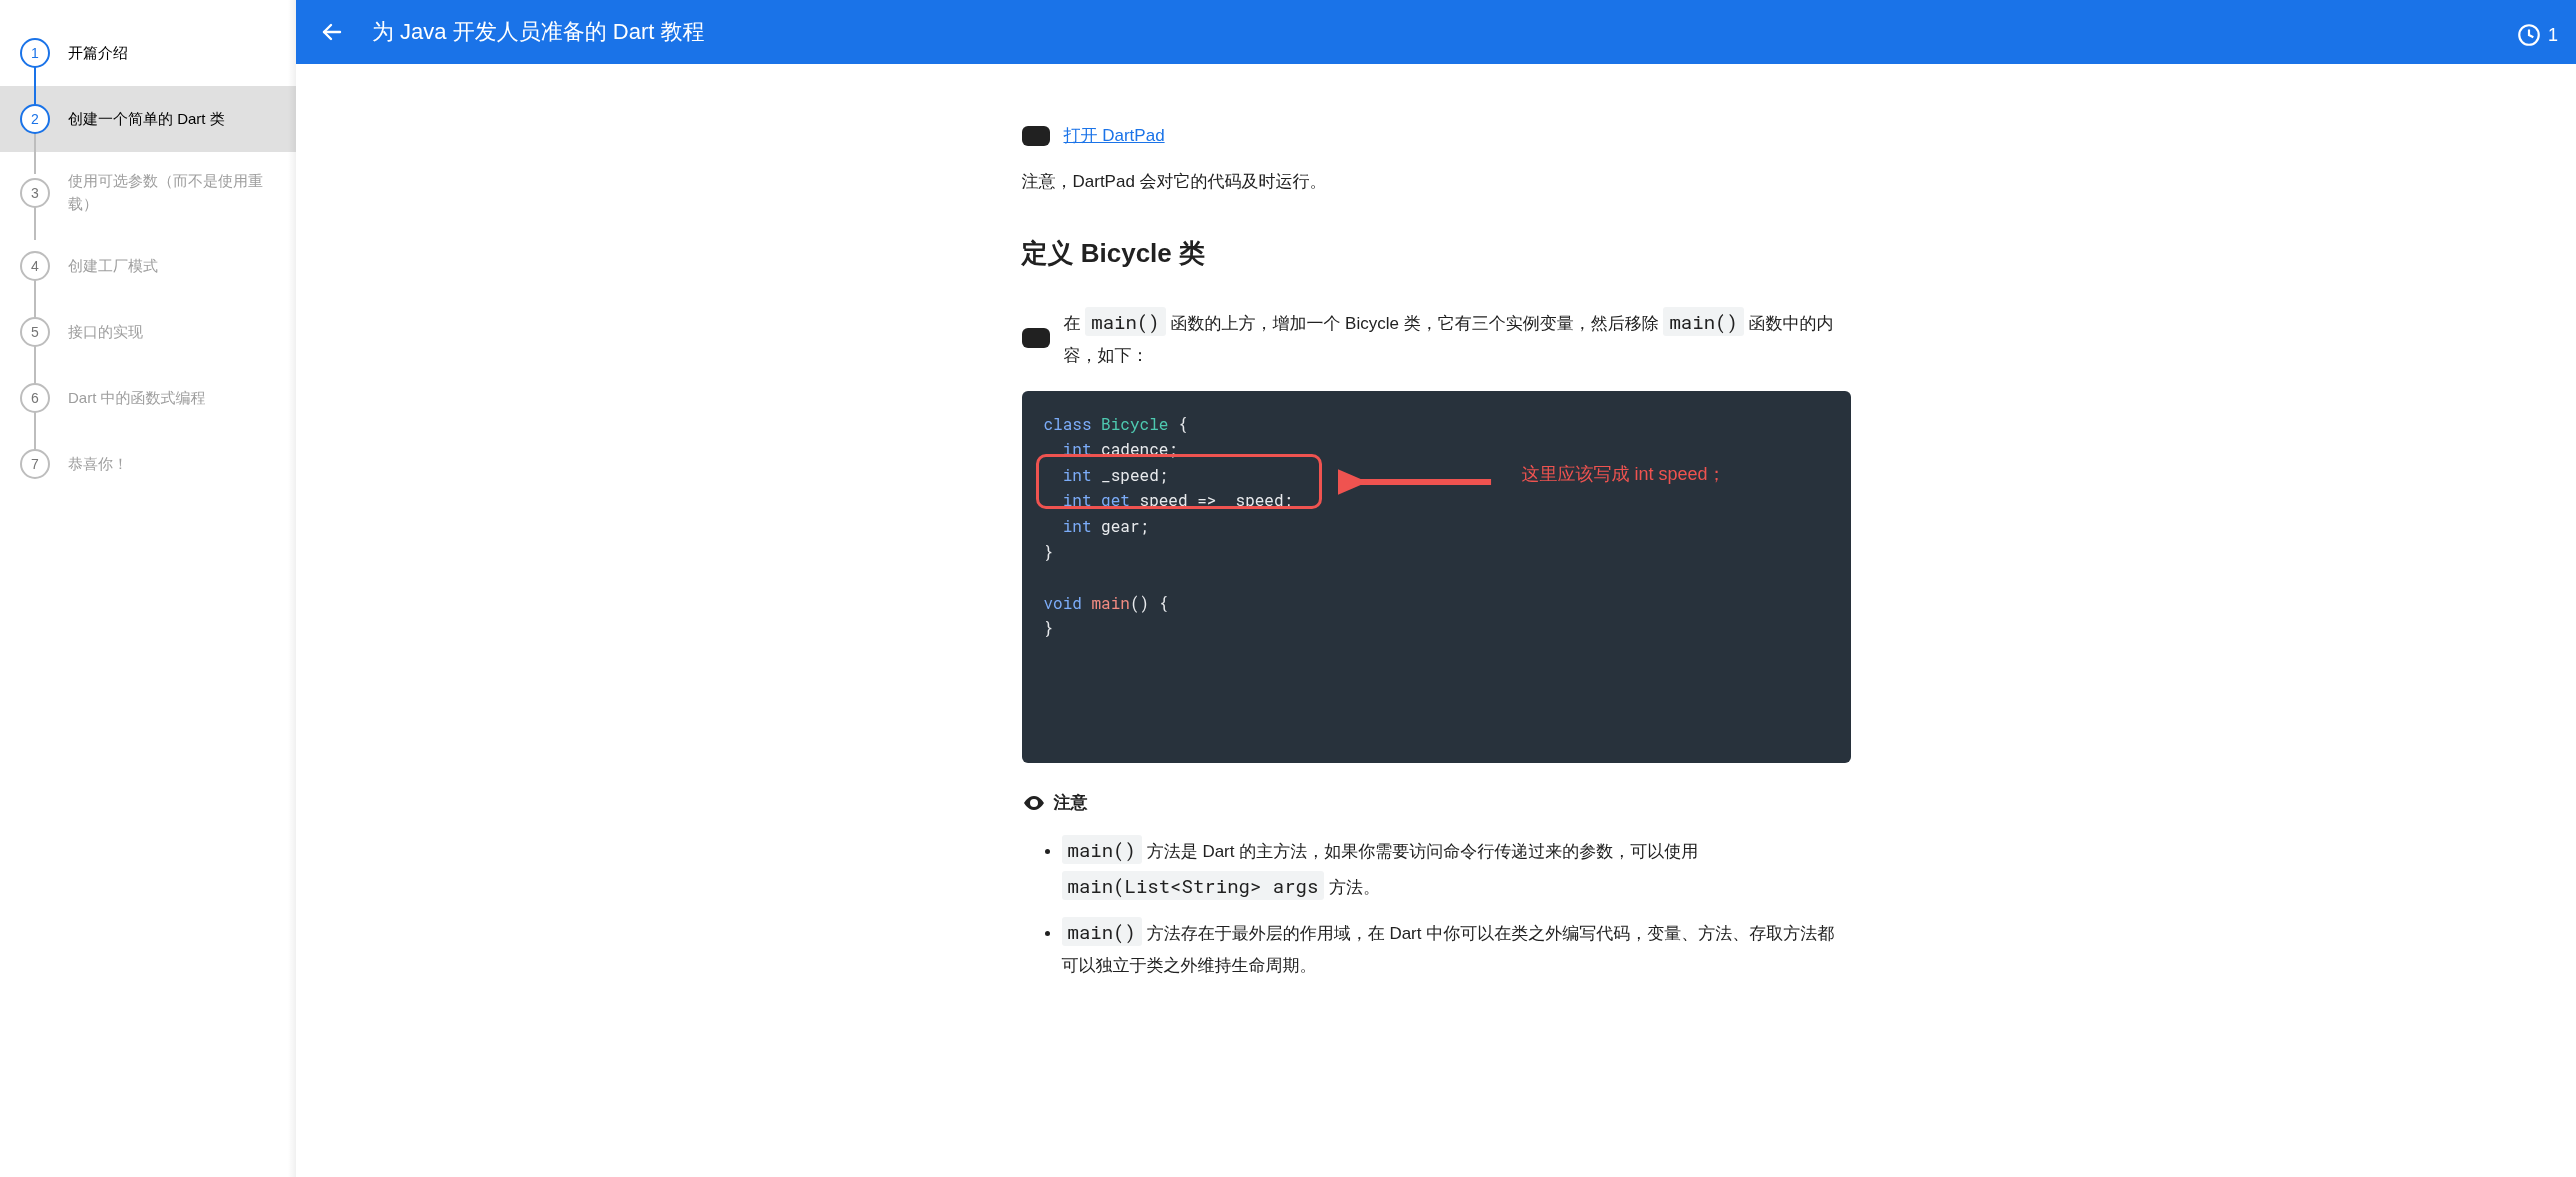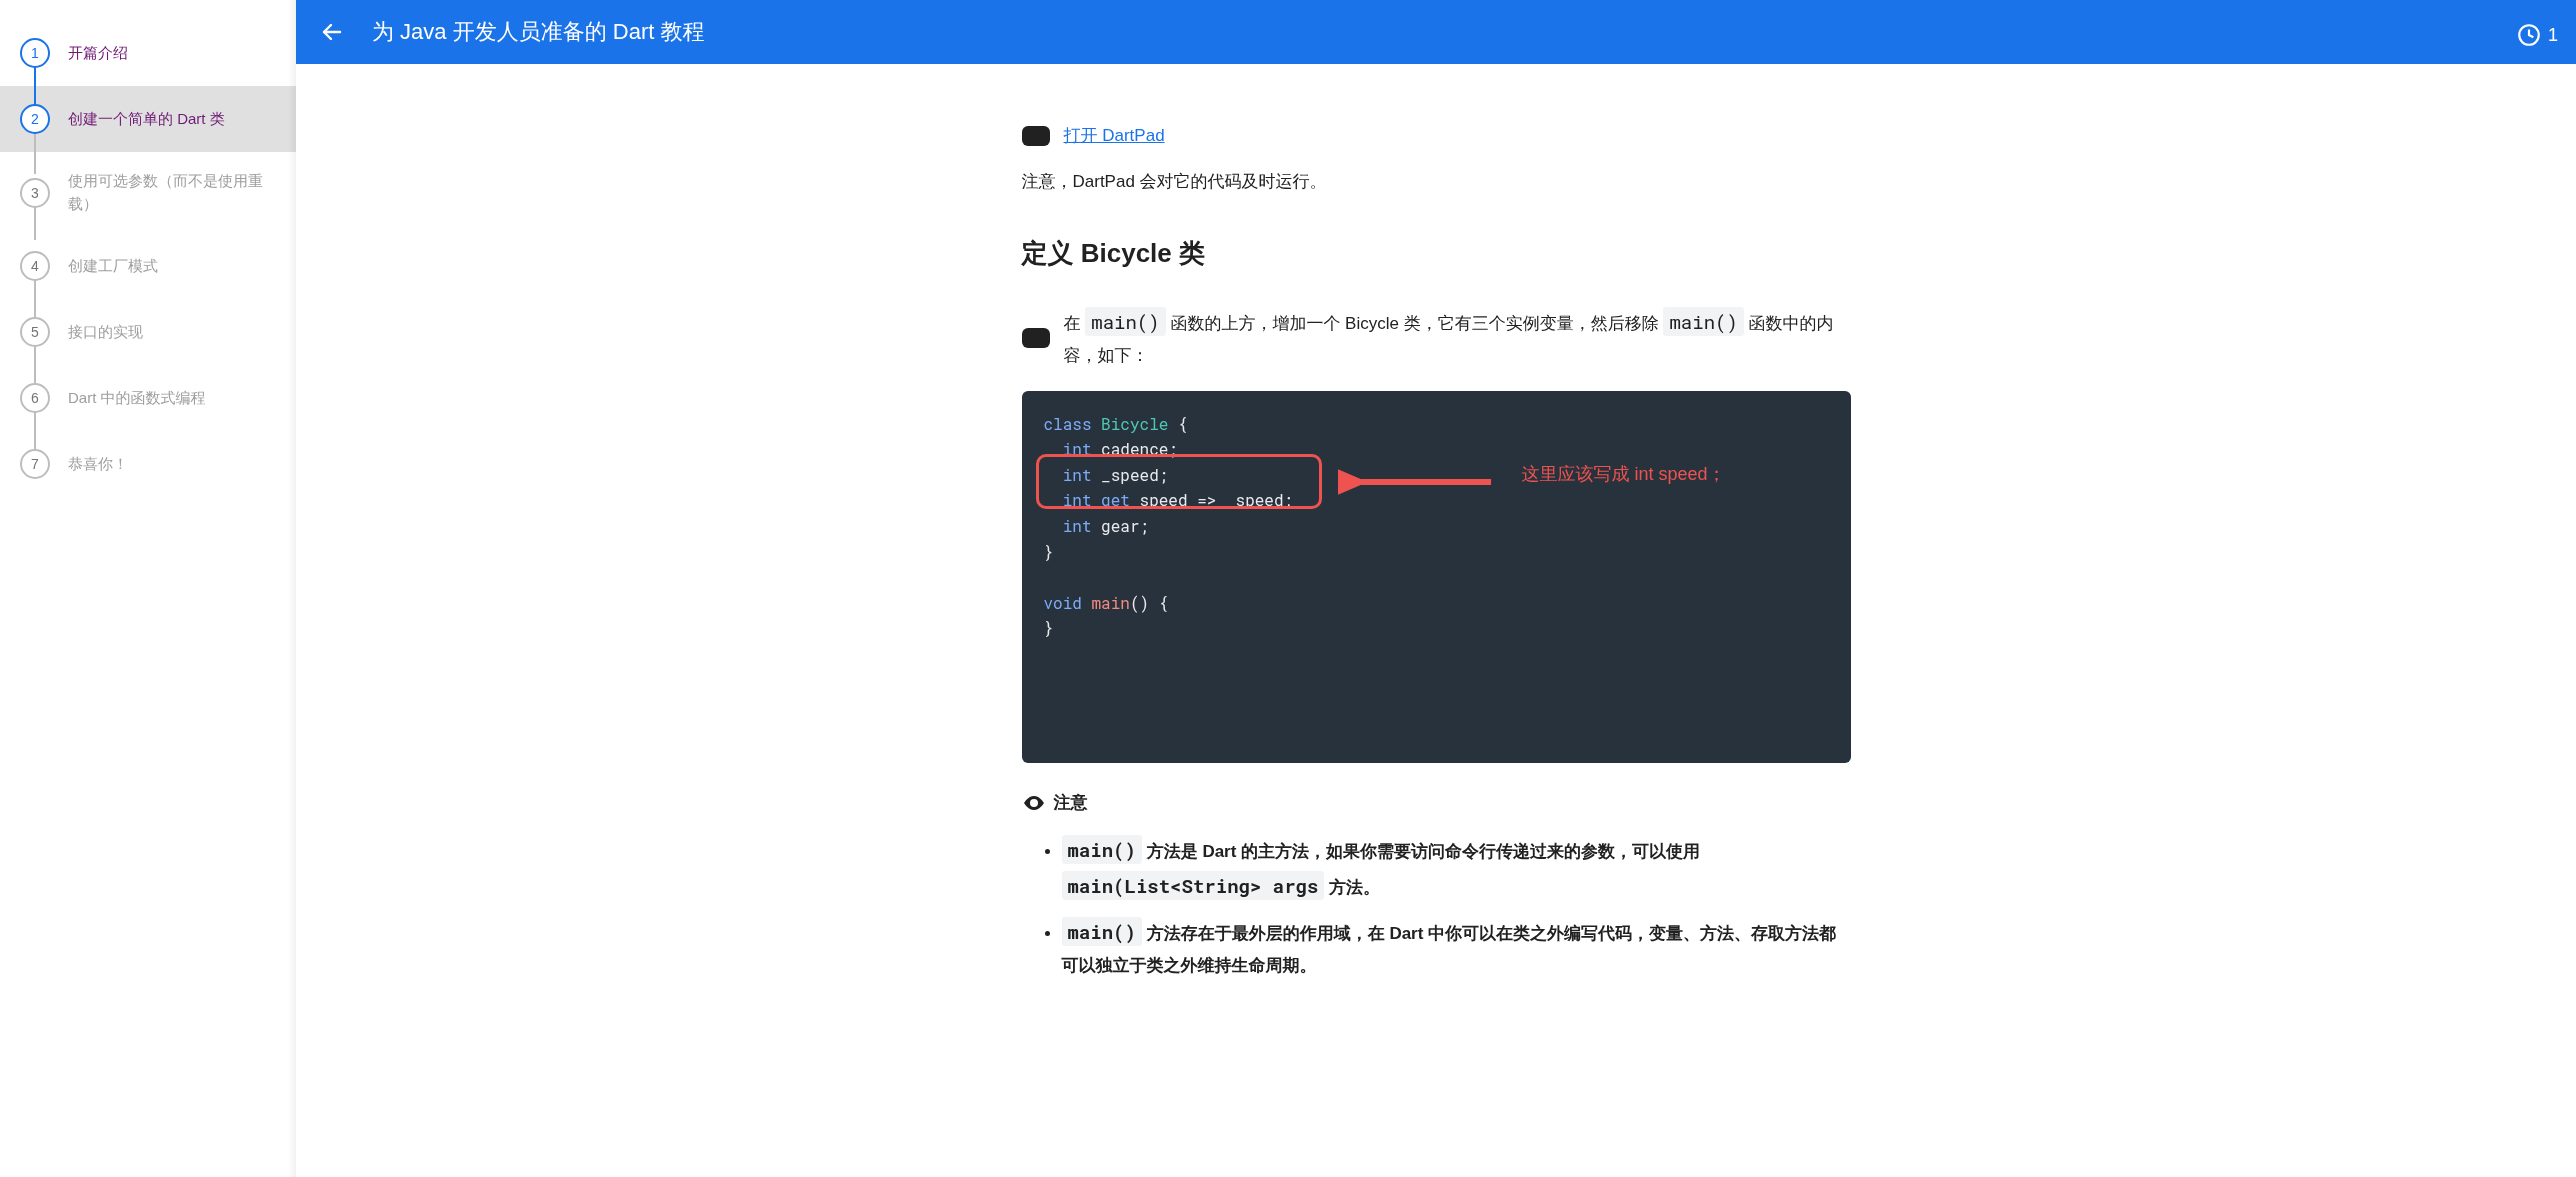--- a/index.html
+++ b/index.html
@@ -7,21 +7,21 @@
 .page { display: flex; width: 100%; min-height: 100vh; position: relative; }
 .sidebar { width: 296px; flex-shrink: 0; background: #fff; padding: 20px 0; position: relative; }
 .sidebar::after { content: ""; position: absolute; right: 0; top: 0; bottom: 0; width: 8px; background: linear-gradient(to right, rgba(0,0,0,0) 0%, rgba(0,0,0,0.06) 100%); }
 .step { display: flex; align-items: center; padding: 18px 20px; cursor: pointer; position: relative; }
 .step-circle { width: 30px; height: 30px; border-radius: 50%; border: 2px solid #bdbdbd; color: #757575; display: flex; align-items: center; justify-content: center; font-size: 14px; font-weight: 500; flex-shrink: 0; background: #fff; z-index: 2; }
 .step-line { position: absolute; left: 34px; top: 47px; width: 2px; height: 41px; background: #bdbdbd; z-index: 1; }
 .step.done .step-circle { border-color: #1a73e8; color: #1a73e8; }
 .step.done .step-line { background: #1a73e8; }
 .step.active { background: #e0e0e0; }
 .step.active .step-circle { border-color: #1a73e8; color: #1a73e8; }
-.step-label { margin-left: 18px; font-size: 15px; line-height: 1.5; color: #701a75; }
+.step-label { margin-left: 18px; font-size: 15px; line-height: 1.5; color: #000000; }
 .step.dim .step-label { color: #9e9e9e; }
 .main { flex: 1; background: #fff; position: relative; }
 .header { height: 64px; background: #1a73e8; color: #fff; display: flex; align-items: center; padding: 0 24px; }
 .back-icon { width: 24px; height: 24px; margin-right: 28px; cursor: pointer; }
 .header-title { font-size: 22px; font-weight: 500; }
 .clock { position: absolute; right: 18px; top: 22px; display: flex; align-items: center; color: #fff; font-size: 18px; }
 .clock svg { width: 26px; height: 26px; margin-right: 6px; }
 .content { max-width: 909px; margin: 0 auto; padding: 30px 40px 59px 40px; font-size: 17px; line-height: 1.9; }
 .chip-row { display: flex; align-items: center; margin: 26px 0 14px 0; }
 .chip { width: 28px; height: 20px; background: #212121; border-radius: 6px; margin-right: 14px; flex-shrink: 0; }
@@ -32,21 +32,21 @@
 .code-block { background: #28323c; color: #e8eaed; border-radius: 6px; padding: 20px 22px; margin: 18px 0; font-family: "Roboto Mono", Menlo, Consolas, monospace; font-size: 16px; line-height: 1.6; position: relative; white-space: pre; overflow: visible; }
 .k-blue { color: #7cacf8; }
 .k-teal { color: #4ec9b0; }
 .k-pink { color: #f28b82; }
 .k-white { color: #e8eaed; }
 .annot-box { position: absolute; border: 3px solid #ef5350; border-radius: 10px; pointer-events: none; }
 .annot-arrow { position: absolute; pointer-events: none; }
 .annot-text { position: absolute; color: #ef5350; font-size: 18px; font-family: -apple-system, Arial, "PingFang SC", sans-serif; }
 .note-head { display: flex; align-items: center; font-weight: 700; margin: 24px 0 12px 0; }
 .eye { width: 24px; height: 24px; margin-right: 8px; }
-ul.bullets { list-style: disc; padding-left: 40px; font-weight: bold; }
+ul.bullets { list-style: disc; padding-left: 40px; }
 ul.bullets li { margin: 10px 0; }
 </style>
 </head>
 <body>
 
 <div class="page">
 
   <div class="sidebar">
     <div class="step done">
       <div class="step-circle">1</div>

